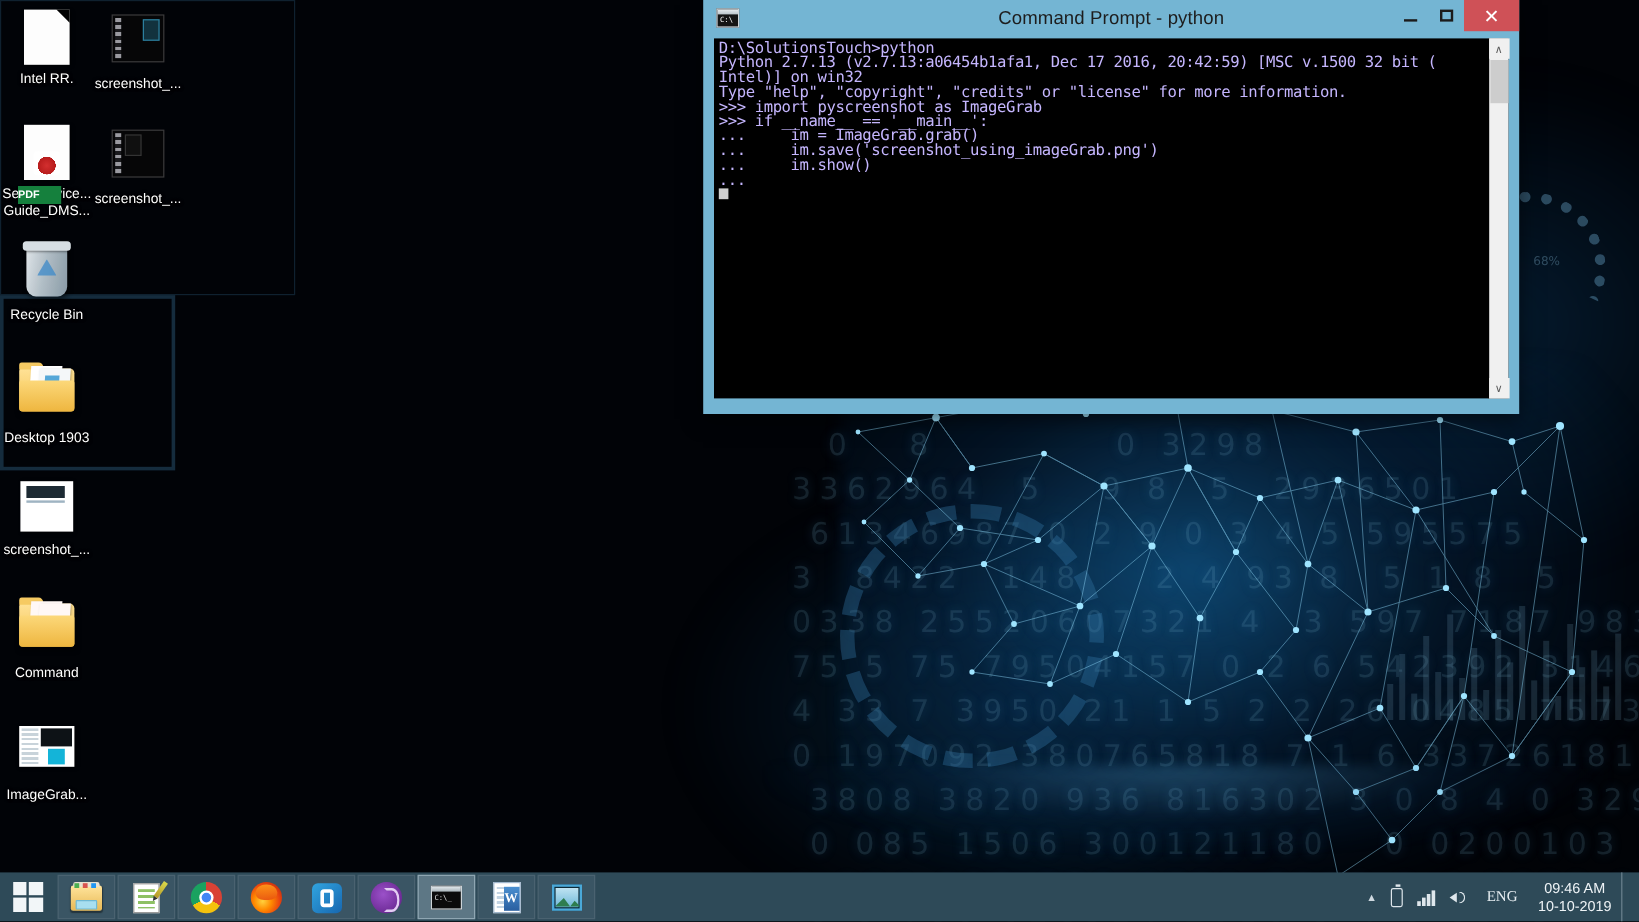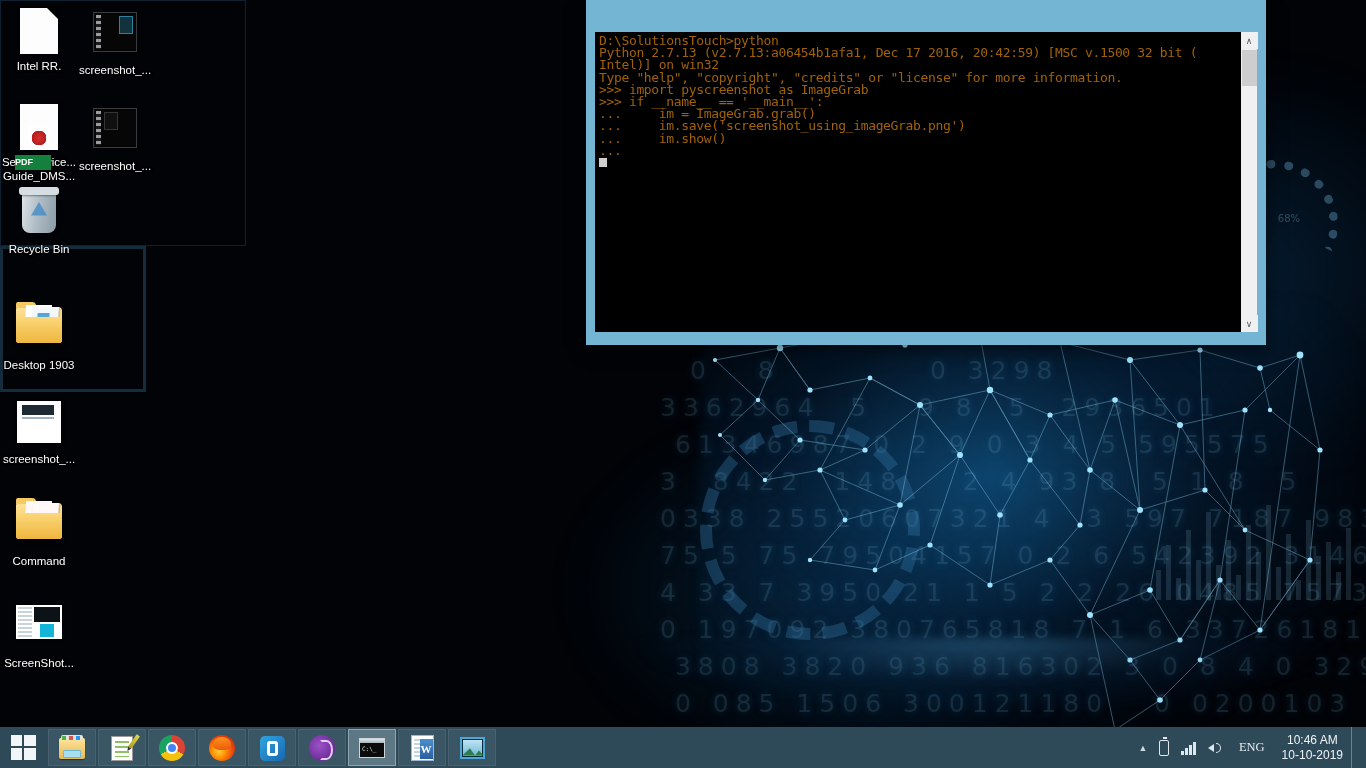--- a/index.html
+++ b/index.html
@@ -164,21 +164,21 @@
     color:#1b1b1b; font-size:13px; font-family:"DejaVu Sans", sans-serif; }
   .wbtn.min span { display:block; width:11px; height:2px; background:#1b1b1b; margin-top:7px; }
   .wbtn.max span { display:block; width:11px; height:10px; border:2px solid #1b1b1b; }
   .wbtn.close { width:46px; background:#cf5157; color:#fff; font-size:16px; }
 
   #cmd-body {
     position:absolute; left:9px; top:32px; right:9px; bottom:13px;
     background:#000; display:flex;
   }
   #cmd-text {
-    flex:1; color:#a16207; font-family:"DejaVu Sans Mono", monospace;
+    flex:1; color:#c4b5fd; font-family:"DejaVu Sans Mono", monospace;
     font-size:13px; line-height:12.2px; white-space:pre; overflow:hidden;
     padding:3px 0 0 4px; letter-spacing:-0.35px;
   }
   #cmd-cursor { display:inline-block; width:8px; height:9px; background:#cfcfcf; }
   #cmd-scroll {
     width:17px; background:#f0f0f0; border-left:1px solid #000;
     display:flex; flex-direction:column; align-items:center;
   }
   #cmd-scroll .arr { width:17px; height:17px; display:flex; align-items:center;
     justify-content:center; font-size:9px; color:#5a5a5a; background:#f0f0f0; }
@@ -464,21 +464,21 @@
   <div class="dicon" style="left:76px; top:104px;">
     <div class="glyph">
       <div class="ic-shot">
           <div class="sbar"></div>
           <div class="swin" style="right:auto;left:10px;background:#101010;border-color:#343434"></div>
         </div>
     </div>
     <div class="lbl">screenshot_...</div>
   </div>
 
-  <div class="dicon" style="left:0px; top:188px;">
+  <div class="dicon" style="left:0px; top:202px;">
     <div class="glyph">
         <div class="ic-bin">
           <div class="rec"></div>
         </div>
       </div>
     <div class="lbl">Recycle Bin</div>
   </div>
 
   <div class="dicon" style="left:0px; top:300px;">
     <div class="glyph">
@@ -513,25 +513,38 @@
   </div>
 
   <div class="dicon" style="left:0px; top:598px;">
     <div class="glyph">
       <div class="ic-shot3">
           <div class="a"></div>
           <div class="b"></div>
           <div class="c"></div>
         </div>
     </div>
-    <div class="lbl">ScreenShot...</div>
+    <div class="lbl">ImageGrab...</div>
   </div>
 </div>
 
 <div id="cmd-window">
+  <div id="cmd-titlebar">
+    <div class="ticon"></div>
+    <div id="cmd-title">Command Prompt - python</div>
+    <div class="wbtns">
+      <div class="wbtn min">
+          <span></span>
+        </div>
+      <div class="wbtn max">
+          <span></span>
+        </div>
+      <div class="wbtn close">✕</div>
+    </div>
+  </div>
   <div id="cmd-body">
     <div id="cmd-text"><span id="cmd-out">D:\SolutionsTouch&gt;python
 Python 2.7.13 (v2.7.13:a06454b1afa1, Dec 17 2016, 20:42:59) [MSC v.1500 32 bit (
 Intel)] on win32
 Type "help", "copyright", "credits" or "license" for more information.
 &gt;&gt;&gt; import pyscreenshot as ImageGrab
 &gt;&gt;&gt; if __name__ == '__main__':
 ...     im = ImageGrab.grab()
 ...     im.save('screenshot_using_imageGrab.png')
 ...     im.show()
@@ -639,18 +652,18 @@
         </div>
     </div>
     <div class="tray-item">
       <div class="vol">
           <div class="spk"></div>
           <div class="w1"></div>
         </div>
     </div>
     <div id="tray-lang">ENG</div>
     <div id="clock">
-      <div>10:46 AM</div>
+      <div>09:46 AM</div>
       <div>10-10-2019</div>
     </div>
     <div id="show-desktop"></div>
   </div>
 </div>
 
 </body></html>

